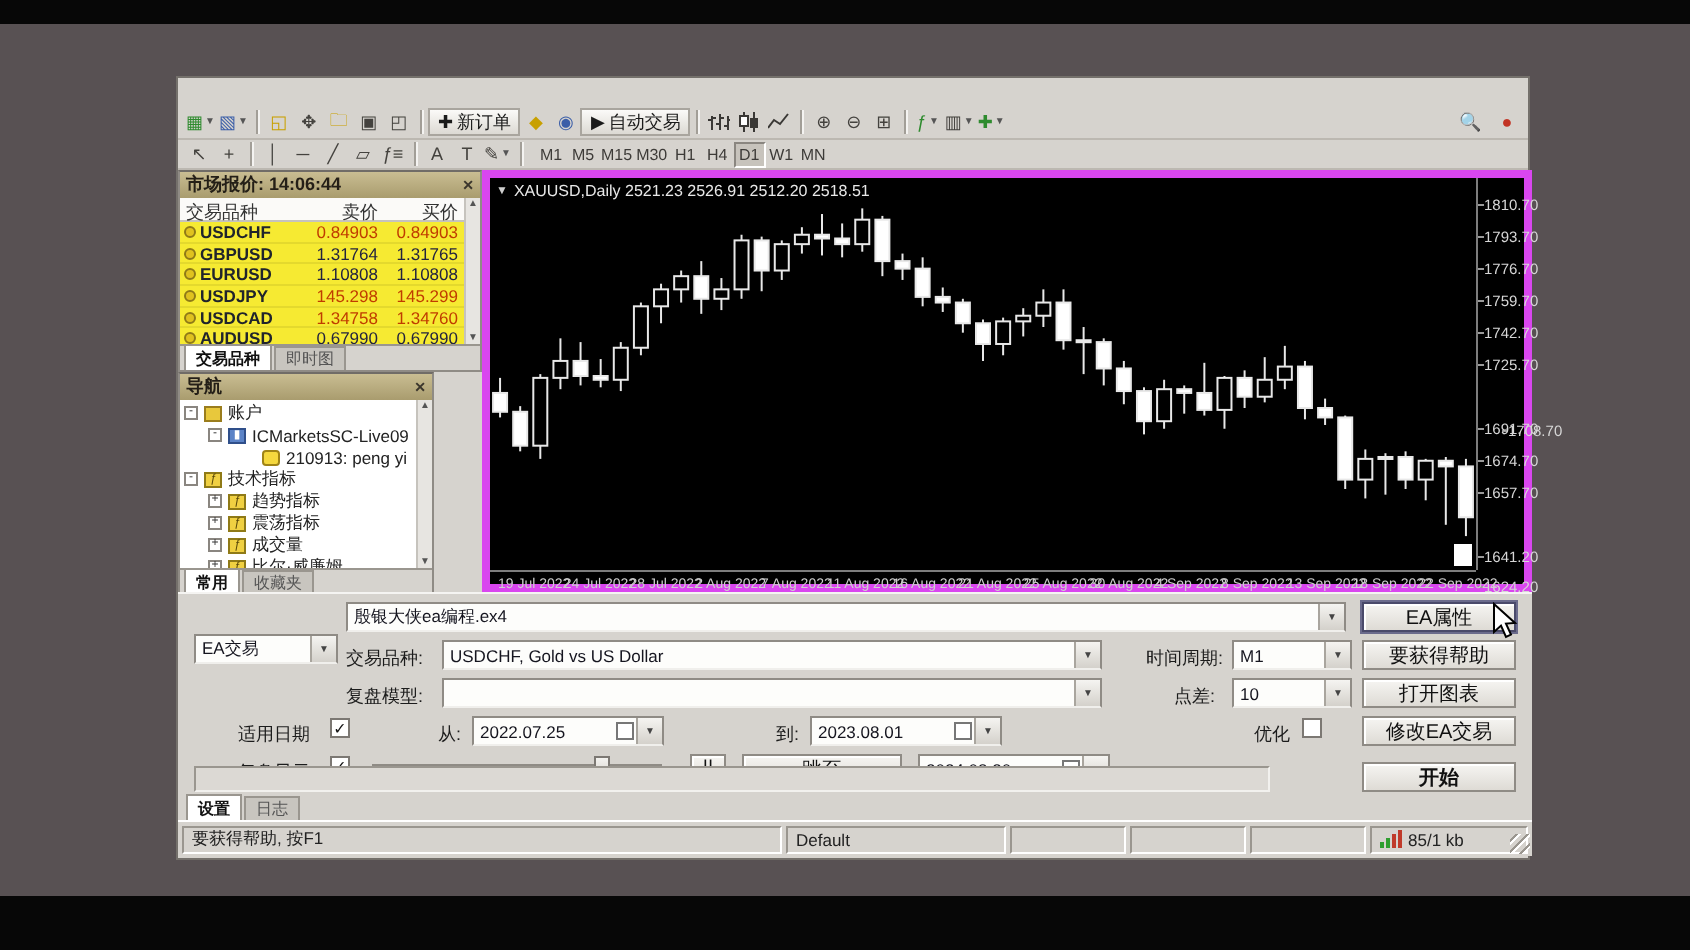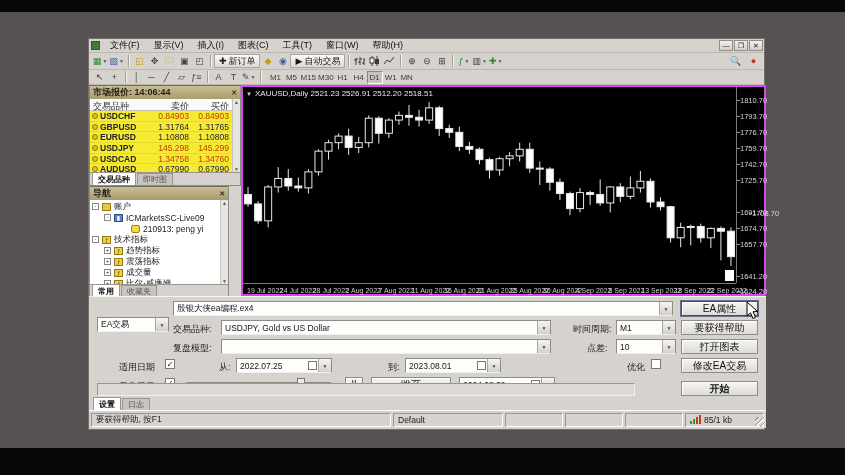--- a/index.html
+++ b/index.html
@@ -41,31 +41,31 @@
   .mw-cols span{padding:1px 3px}
   .mw-rows{position:absolute;left:0;top:25px;width:144px;bottom:13px;background:#fff;overflow:hidden}
   .mw-row{height:10.7px;display:flex;align-items:center;background:#f6ea32;border-bottom:1px solid #e4d92d;font-size:8.5px}
   .mw-sym{flex:0 0 62px;display:flex;align-items:center;gap:2px;font-weight:bold;color:#20242c;padding-left:2px}
   .mw-dot{width:6px;height:6px;border-radius:50%;background:#e0c21f;border:1px solid #8f7a17}
   .mw-bid,.mw-ask{flex:0 0 40px;text-align:right;padding-right:3px}
   .mini-scroll{position:absolute;right:0;width:8px;background:#e7e5e1;border-left:1px solid #c6c3bd;font-size:5px;color:#555;display:flex;flex-direction:column;justify-content:space-between;align-items:center}
   .tabs-row{position:absolute;left:0;bottom:0;width:100%;height:13px;background:#d6d3ce;border-top:1px solid #9a968f;display:flex;align-items:flex-end;padding-left:2px;gap:1px}
   .mini-tab{font-size:8px;padding:0 5px;height:12px;display:flex;align-items:center;color:#555;border:1px solid #9a968f;border-bottom:none;background:#c8c5bf}
   .mini-tab.active{background:#fff;color:#111;height:13px;font-weight:bold}
-  .nav{left:0;top:147px;width:140px;height:112px}
+  .nav{left:0;top:147px;width:128px;height:112px}
   .nav-body{position:absolute;left:0;top:13px;right:8px;bottom:13px;background:#fff;overflow:hidden;padding-top:1px}
   .tree-item{height:11px;display:flex;align-items:center;gap:3px;font-size:8.5px;color:#222;white-space:nowrap}
   .expander{width:7px;height:7px;border:1px solid #8a8680;background:#fff;font-size:6px;line-height:5px;text-align:center;color:#333;flex:0 0 7px}
   .ticon{width:9px;height:8px;flex:0 0 9px;border:1px solid #8f7a17;background:#f0d042;font-size:6px;line-height:7px;text-align:center;color:#5c4a0a;font-style:italic}
   .ticon.acct{background:#e8c83c;border-color:#9a7d1d}
   .ticon.srv{background:#5b83c7;border-color:#2f4f8a;color:#fff;font-style:normal}
   .ticon.key{background:#f5d83e;border-color:#a08416;border-radius:2px}
 
   
-  .chart{position:absolute;left:152px;top:46px;width:525px;height:211px;background:#000;border:2px solid #d946ef}
+  .chart{position:absolute;left:152px;top:46px;width:525px;height:211px;background:#000;border:4px solid #d946ef}
   .chart-title{position:absolute;left:3px;top:2px;color:#e8e8e8;font-size:8px;display:flex;align-items:center;gap:3px;z-index:5}
   .chart-title .tri{font-size:6px;color:#cfcfcf}
   .plot{position:absolute;left:0;top:0;width:493px;height:196px}
   .paxis{position:absolute;left:493px;top:0;width:31px;height:196px;border-left:1px solid #7d7d7d}
   .plabel{position:absolute;left:3px;color:#d6d6d6;font-size:7.5px;white-space:nowrap}
   .ptick{position:absolute;left:-3px;width:3px;height:1px;background:#9a9a9a}
   .daxis{position:absolute;left:0;top:196px;width:493px;height:14px;border-top:1px solid #7d7d7d}
   .dlabel{position:absolute;top:3px;color:#cfcfcf;font-size:7px;white-space:nowrap}
   .hscroll-thumb{position:absolute;left:482px;top:183px;width:9px;height:11px;background:#fff;z-index:4}
 
@@ -99,37 +99,20 @@
   .cursor{position:absolute;z-index:50;pointer-events:none}
 </style>
 </head>
 <body>
 
 <div class="bar-top"></div>
 <div class="bar-bottom"></div>
 
 <div class="mt4">
 
-  <div class="menubar">
-    <span class="app-icon"></span>
-    <span id="menu-items" style="display:flex">
-        <span class="menu-item">文件(F)</span>
-        <span class="menu-item">显示(V)</span>
-        <span class="menu-item">插入(I)</span>
-        <span class="menu-item">图表(C)</span>
-        <span class="menu-item">工具(T)</span>
-        <span class="menu-item">窗口(W)</span>
-        <span class="menu-item">帮助(H)</span>
-      </span>
-    <span class="win-controls">
-      <span class="wc">—</span>
-      <span class="wc">❐</span>
-      <span class="wc">✕</span>
-    </span>
-  </div>
 
   <div class="toolbar1">
     <span class="tbi">
         <span class="g-green">▦</span>
         <span class="caret">▼</span>
       </span>
     <span class="tbi">
         <span class="g-blue">▧</span>
         <span class="caret">▼</span>
       </span>
@@ -497,21 +480,21 @@
         <span class="arrow-box">▼</span>
       </div>
     <div class="combo" style="left:84px;top:4px;width:500px">
         <span>殷银大侠ea编程.ex4</span>
         <span class="arrow-box">▼</span>
       </div>
     <div class="btn primary" style="left:592px;top:4px;width:77px">EA属性</div>
 
     <div class="t-label" style="left:84px;top:26px">交易品种:</div>
     <div class="combo" style="left:132px;top:23px;width:330px">
-        <span>USDJPY, Gold vs US Dollar</span>
+        <span>USDCHF, Gold vs US Dollar</span>
         <span class="arrow-box">▼</span>
       </div>
     <div class="t-label" style="left:484px;top:26px">时间周期:</div>
     <div class="combo" style="left:527px;top:23px;width:60px">
         <span>M1</span>
         <span class="arrow-box">▼</span>
       </div>
     <div class="btn" style="left:592px;top:23px;width:77px">要获得帮助</div>
 
     <div class="t-label" style="left:84px;top:45px">复盘模型:</div>

